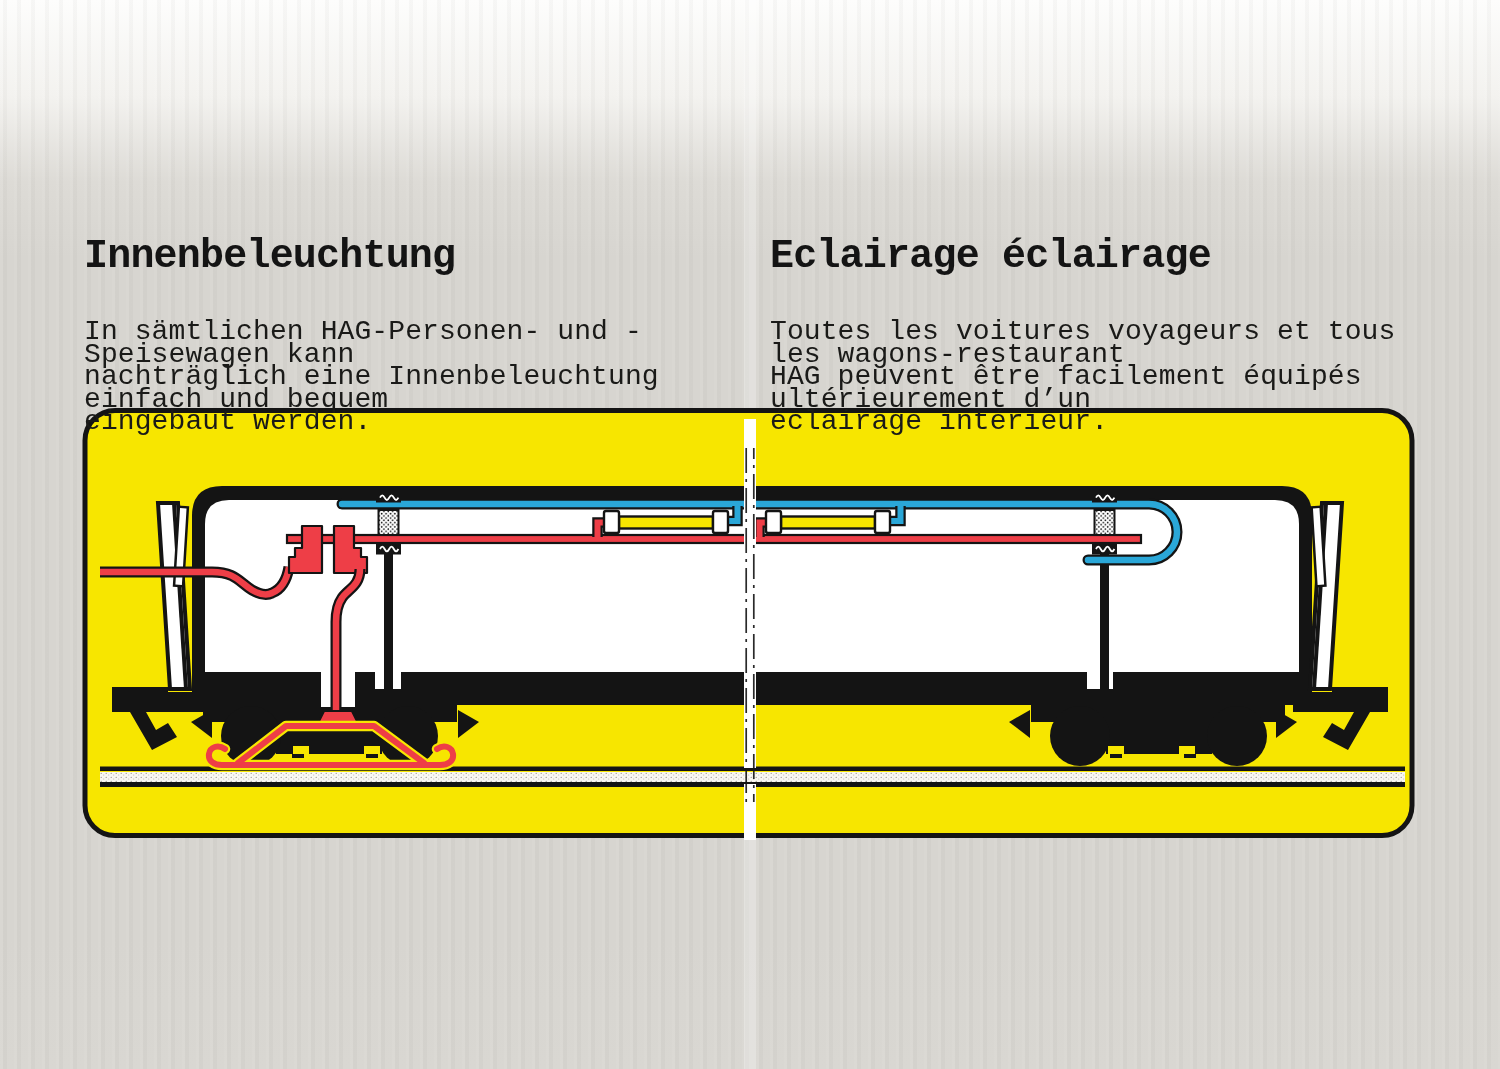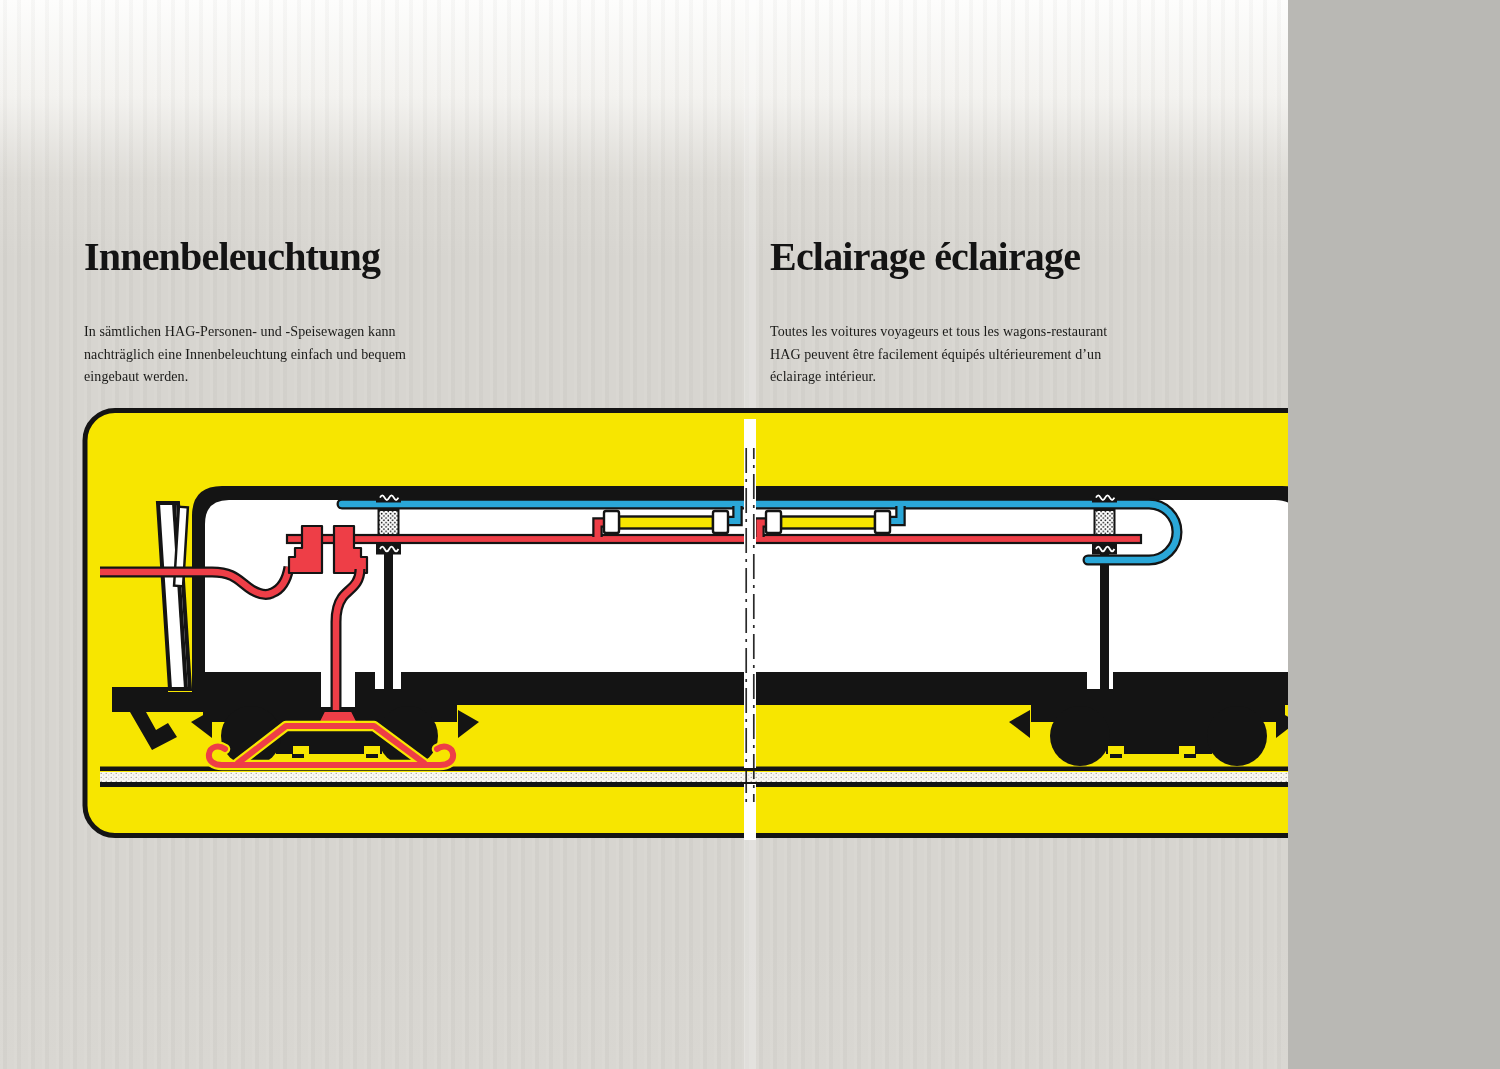--- a/index.html
+++ b/index.html
@@ -1,28 +1,28 @@
 <!DOCTYPE html>
 <html style="--ink: #141414; --yellow: #f7e600; --red: #ee3e47; --blue: #2aa7d8; --panel: #ffffff; --rail: #faf8f2;"><head>
 <meta charset="utf-8">
 <style>
   html,body{margin:0;padding:0;background:#b9b8b4;}
   .page{
-    position:relative;width:1288px;height:1069px;overflow:hidden;
-    font-family:Liberation Serif, serif;
+    position:relative;width:1500px;height:1069px;overflow:hidden;
+    font-family:Liberation Mono, monospace;
     background:
       repeating-linear-gradient(90deg, rgba(255,255,255,.05) 0 3px, rgba(90,88,82,.04) 3px 7px, rgba(255,255,255,0) 7px 14px),
       linear-gradient(180deg,#fdfdfc 0%,#f3f2ef 9%,#dddbd6 17%,#d7d5d0 24%,#d7d5d0 88%,#d9d7d2 100%);
   }
   .headline{
     position:absolute;top:237px;font-size:40px;font-weight:bold;
     letter-spacing:-0.8px;line-height:1;color:var(--ink,#141414);white-space:nowrap;
   }
   .body-text{
-    position:absolute;top:321px;font-size:14px;line-height:22.5px;
+    position:absolute;top:321px;font-size:28px;line-height:22.5px;
     letter-spacing:0.1px;color:#1a1a18;white-space:pre-line;width:680px;
   }
   svg.diagram{position:absolute;left:0;top:0;width:1500px;height:1069px;display:block;}
 </style>
 </head>
 <body>
 
 <div class="page">
 
   <svg class="diagram" viewBox="0 0 1500 1069" xmlns="http://www.w3.org/2000/svg">

